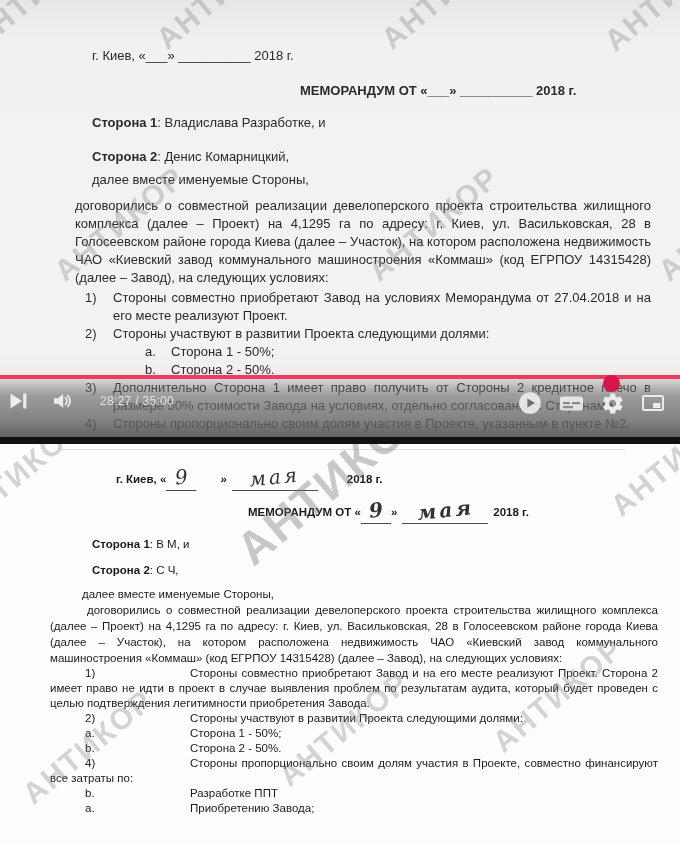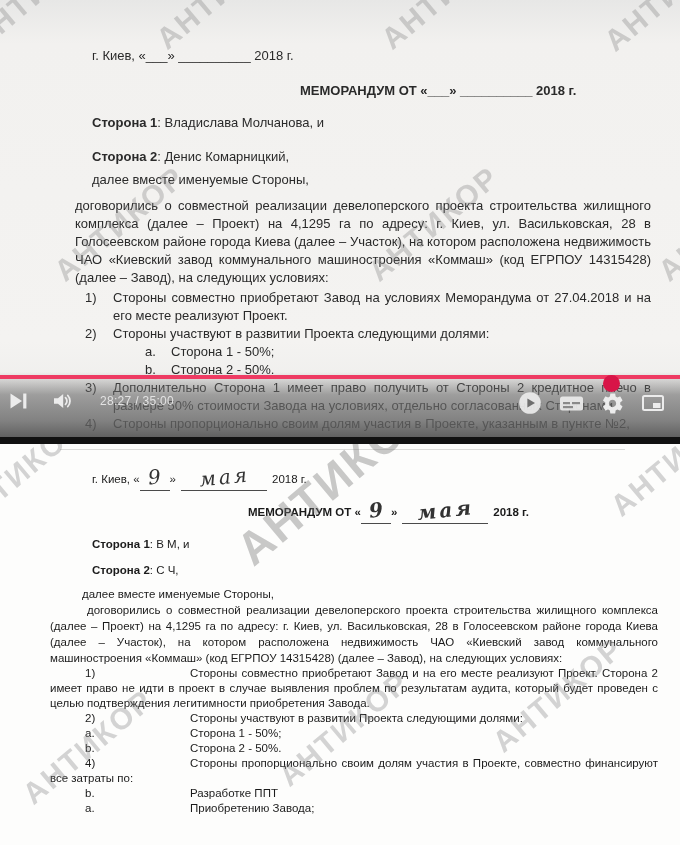--- a/index.html
+++ b/index.html
@@ -45,21 +45,21 @@
   .scan-edge { position:absolute; left:60px; right:55px; top:5px; border-top:1px solid #dcdcda; }
   .bd .place-date { margin:24px 0 0 42px; line-height:22px; }
   .bd .stitle { margin:10px 0 0 198px; font-weight:700; line-height:22px; }
   .bd .p1 { margin:12px 0 0 42px; }
   .bd .p2 { margin:10px 0 0 42px; }
   .bd .together { margin:8px 0 0 32px; }
   .bd .intro { text-align:justify; text-indent:37px; }
   .bd .items { line-height:15px; }
   .bi { text-align:justify; }
   .bnum { display:inline-block; width:140px; padding-left:35px; }
-  .bold { font-weight:400; }
+  .bold { font-weight:700;margin-left:24px; }
 
   
   .hw { font-family:"DejaVu Serif",serif; font-style:italic; font-size:20px; color:#333;
         display:inline-block; transform:rotate(-6deg) translateY(1px); line-height:10px; }
   .hw-m { letter-spacing:3px; }
   .slot { display:inline-block; border-bottom:1.2px solid #4a4a4a; text-align:center; }
   .slot-day { width:30px; }
   .slot-month { width:86px; margin:0 5px; }
 
   
@@ -70,21 +70,21 @@
 </style>
 </head>
 <body>
 
 <div class="screen">
 
   <section class="video-frame">
     <div class="td">
       <p class="place-date">г. Киев, «___» __________ 2018 г.</p>
       <p class="vtitle">МЕМОРАНДУМ  ОТ «___» __________ 2018 г.</p>
-      <p class="p1"><b class="lbl">Сторона 1</b><span>: Владислава Молчанова, и</span></p>
+      <p class="p1"><b class="lbl">Сторона 1</b><span>: Владислава Разработке, и</span></p>
       <p class="p2"><b class="lbl">Сторона 2</b><span>: Денис Комарницкий,</span></p>
       <p class="together">далее вместе именуемые Стороны,</p>
       <p class="intro">договорились о совместной реализации девелоперского проекта строительства жилищного комплекса (далее – Проект) на 4,1295 га по адресу: г. Киев, ул. Васильковская, 28 в Голосеевском районе города Киева (далее – Участок), на котором расположена недвижимость ЧАО «Киевский завод коммунального машиностроения «Коммаш» (код ЕГРПОУ 14315428) (далее – Завод), на следующих условиях:</p>
       <div class="items">
         <div class="ti">
             <span class="tnum">1)</span>
             <span class="ttext">Стороны совместно приобретают Завод на условиях Меморандума от 27.04.2018 и на его месте реализуют Проект.</span>
           </div>
         <div class="ti">
             <span class="tnum">2)</span>

